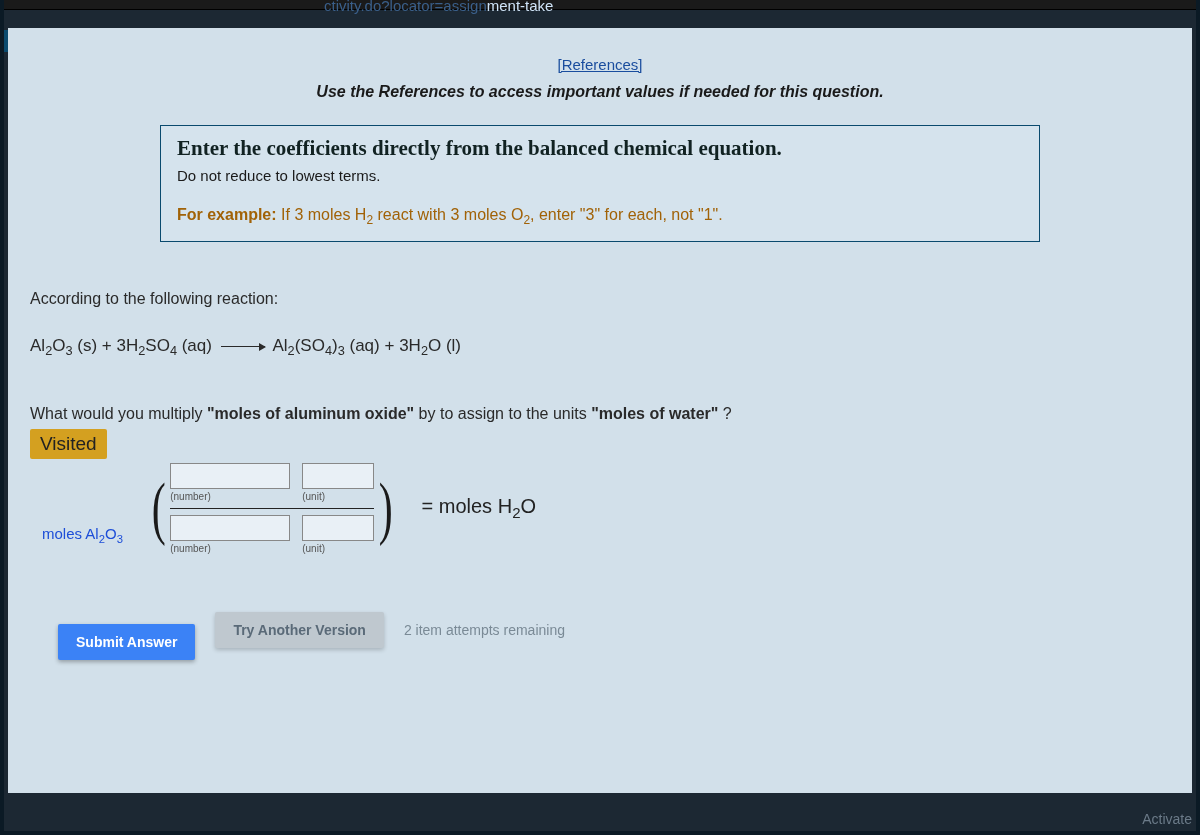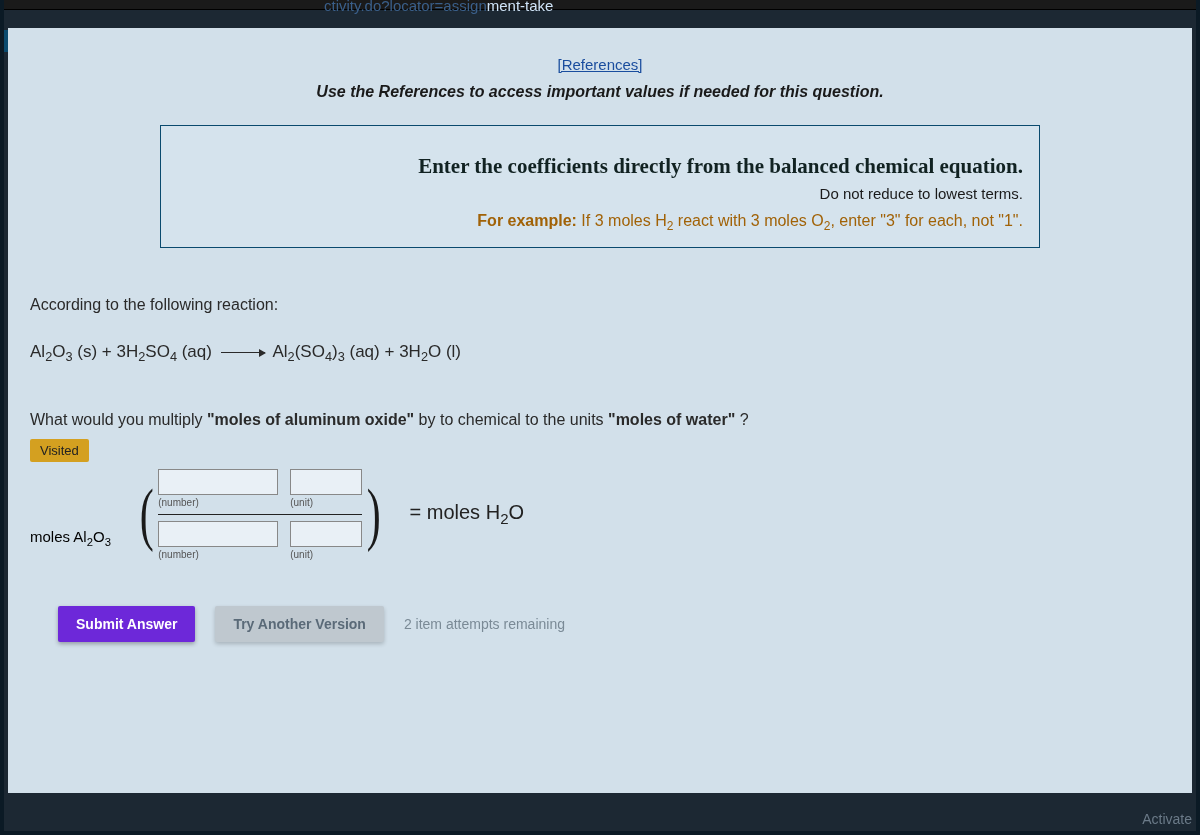--- a/index.html
+++ b/index.html
@@ -73,34 +73,34 @@
     font-weight: bold;
     margin-top: 10px;
     margin-bottom: 24px;
     font-style: italic;
   }
   .instruction-box {
     margin: 0 auto 48px auto;
     width: 880px;
     border: 1px solid #0a4a6e;
     background: #d5e3ed;
-    padding: 28px 16px 14px 16px;
-    text-align: right;
+    padding: 10px 16px 14px 16px;
+    text-align: left;
   }
   .instruction-title {
     font-size: 21px;
     font-weight: bold;
     font-family: Georgia, 'Times New Roman', serif;
     color: #122;
     margin-bottom: 6px;
   }
   .instruction-sub {
     font-size: 15px;
     color: #1a1a1a;
-    margin-bottom: 10px;
+    margin-bottom: 22px;
   }
   .instruction-example {
     font-size: 16px;
     color: #a16207;
   }
   .instruction-example b { font-weight: bold; }
   sub { font-size: 0.75em; vertical-align: sub; }
 
   .body-area {
     padding: 0 22px;
@@ -139,30 +139,31 @@
     display: flex;
     align-items: center;
     gap: 24px;
     margin-bottom: 44px;
   }
   .visited-badge {
     position: relative;
     top: -54px;
     background: #d4a020;
     color: #222;
-    font-size: 13px;
+    font-size: 19px;
     padding: 4px 10px;
     border-radius: 2px;
     font-weight: 500;
   }
   .left-label {
     font-size: 15px;
-    color: #000000;
+    color: #1d4ed8;
     position: relative;
     top: 12px;
+    margin-left: 12px;
   }
   .fraction-wrap {
     display: flex;
     align-items: center;
   }
   .big-paren {
     font-family: 'Times New Roman', serif;
     font-size: 70px;
     line-height: 50px;
     color: #1a1a1a;
@@ -199,23 +200,24 @@
   }
   .btn {
     border: none;
     padding: 10px 18px;
     font-size: 14px;
     font-weight: bold;
     cursor: pointer;
     border-radius: 2px;
   }
   .btn-primary {
-    background: #6d28d9;
+    background: #3b82f6;
     color: #fff;
     box-shadow: 0 2px 4px rgba(0,0,0,.3);
+    margin-top: 24px;
   }
   .btn-secondary {
     background: #bfc8cf;
     color: #5a6a78;
     box-shadow: 0 2px 4px rgba(0,0,0,.2);
   }
   .attempts {
     font-size: 14px;
     color: #7a8a96;
   }
@@ -263,21 +265,21 @@
           <span>Al<sub>2</sub>O<sub>3</sub> (s)</span>
           <span>+</span>
           <span> 3H<sub>2</sub>SO<sub>4</sub> (aq) </span>
           <span class="arrow"></span>
           <span> Al<sub>2</sub>(SO<sub>4</sub>)<sub>3</sub> (aq) </span>
           <span>+</span>
           <span> 3H<sub>2</sub>O (l)</span>
         </div>
 
         <div class="question">
-          <span>What would you multiply </span><b>"moles of aluminum oxide"</b><span> by to chemical to the units </span><b>"moles of water"</b><span> ?</span>
+          <span>What would you multiply </span><b>"moles of aluminum oxide"</b><span> by to assign to the units </span><b>"moles of water"</b><span> ?</span>
         </div>
 
         <div class="work-row">
           <div style="display:flex;flex-direction:column;align-items:flex-start;">
             <span class="visited-badge">Visited</span>
             <span class="left-label">
               <span>moles Al</span><sub>2</sub><span>O</span><sub>3</sub>
             </span>
           </div>
 

